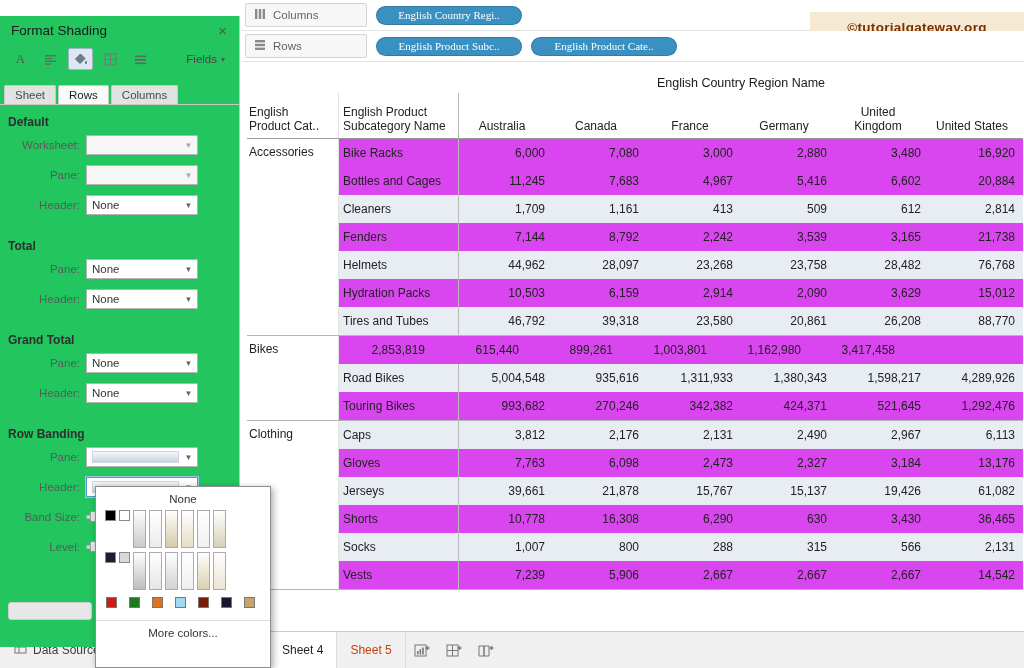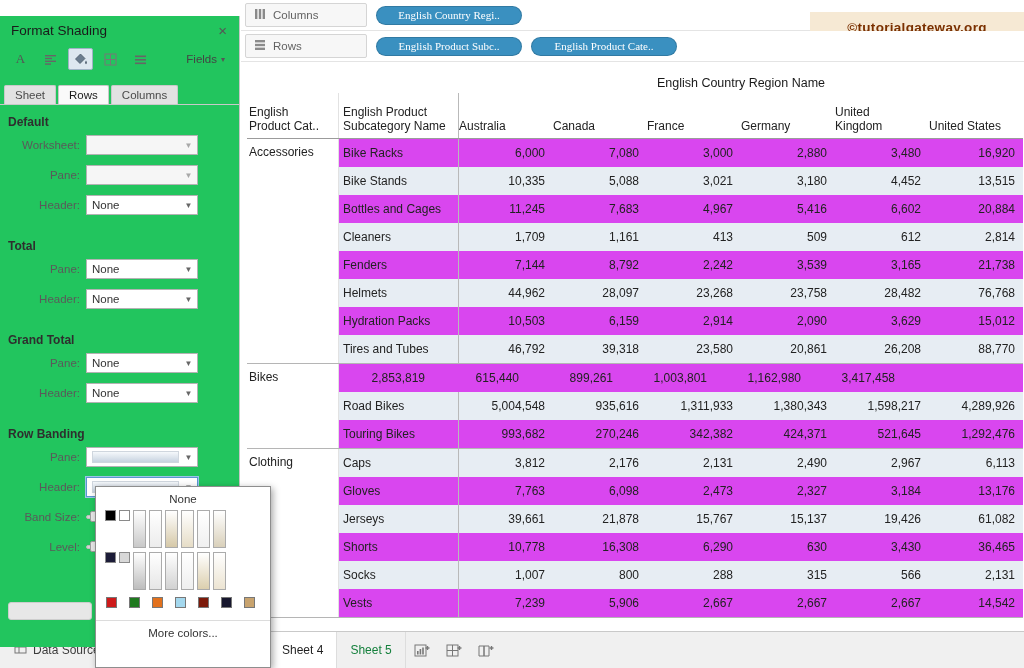--- a/index.html
+++ b/index.html
@@ -26,21 +26,21 @@
                font-size:13.5px; font-weight:bold; letter-spacing:.3px; }
 
   
   .table-area { position:absolute; left:0; top:63px; width:783px; height:568px; background:#fff; }
   .tbl { position:absolute; left:6px; top:8px; width:776px; color:#222; }
   .span-header { margin-left:212px; width:564px; text-align:center; font-size:12.5px;
                  padding:5px 0 3px; color:#1a1a1a; }
   .hdr-row { display:flex; align-items:flex-end; height:46px; border-bottom:1px solid #9b9b9b; }
   .hdr-cat { width:92px; font-size:12px; padding:0 4px 5px 2px; border-right:1px solid #e2e2e2; align-self:stretch; display:flex; align-items:flex-end; }
   .hdr-sub { width:120px; font-size:12px; padding:0 4px 5px 4px; border-right:1px solid #b9b9b9; align-self:stretch; display:flex; align-items:flex-end; }
-  .hdr-col { width:94px; font-size:12px; text-align:left; padding:0 8px 5px 0; }
+  .hdr-col { width:94px; font-size:12px; text-align:center; padding:0 8px 5px 0; }
   .tbl-group { display:flex; border-bottom:1px solid #b5b5b5; }
   .cat-cell { width:92px; font-size:12px; padding:6px 4px 0 2px; border-right:1px solid #e2e2e2; background:#fff; flex:none; }
   .group-rows { display:flex; flex-direction:column; flex:1; }
   .tbl-row { display:flex; height:28px; align-items:center; background:#d946ef; }
   .tbl-row.banded { background:var(--banding,#e7edf3); }
   .sub-cell { width:120px; font-size:12px; padding-left:4px; border-right:1px solid #b9b9b9;
               height:100%; display:flex; align-items:center; flex:none; }
   .val-cell { width:94px; font-size:12px; text-align:right; padding-right:8px; flex:none; }
 
   
@@ -92,21 +92,21 @@
   .sw-solid { width:11px; height:11px; border:1px solid #777; flex:none; }
   .popup-more { border-top:1px solid #dcdcdc; margin-top:12px; padding:6px 0; text-align:center;
                 font-size:11.5px; color:#333; }
 
   
   .bottom-bar { position:absolute; left:0; top:631px; width:1024px; height:37px; background:#f0f0f0;
                 border-top:1px solid #c9c9c9; }
   .ds-tab { position:absolute; left:6px; top:0; height:100%; display:flex; align-items:center; gap:6px;
             font-size:12px; color:#3c3c3c; padding:0 8px; }
   .sheet-tabs { position:absolute; left:268px; top:0; height:100%; display:flex; align-items:stretch; }
-  .sheet-tab { display:flex; align-items:center; padding:0 13px; font-size:12px; color:#15803d;
+  .sheet-tab { display:flex; align-items:center; padding:0 13px; font-size:12px; color:#c2410c;
                border-right:1px solid #dddddd; }
   .sheet-tab.active { background:#fff; color:#1f1f1f; border-left:1px solid #d5d5d5; }
   .bar-icon-btn { width:32px; display:flex; align-items:center; justify-content:center; color:#666; }
 </style>
 </head>
 <body>
 
 <div class="app">
 
   <div class="main">
@@ -163,29 +163,20 @@
               <div class="group-rows">
                 <div class="tbl-row">
                   <div class="sub-cell">Bike Racks</div>
                   <div class="val-cell">6,000</div>
                   <div class="val-cell">7,080</div>
                   <div class="val-cell">3,000</div>
                   <div class="val-cell">2,880</div>
                   <div class="val-cell">3,480</div>
                   <div class="val-cell">16,920</div>
                 </div>
-                <div class="tbl-row banded">
-                  <div class="sub-cell">Bike Stands</div>
-                  <div class="val-cell">10,335</div>
-                  <div class="val-cell">5,088</div>
-                  <div class="val-cell">3,021</div>
-                  <div class="val-cell">3,180</div>
-                  <div class="val-cell">4,452</div>
-                  <div class="val-cell">13,515</div>
-                </div>
                 <div class="tbl-row">
                   <div class="sub-cell">Bottles and Cages</div>
                   <div class="val-cell">11,245</div>
                   <div class="val-cell">7,683</div>
                   <div class="val-cell">4,967</div>
                   <div class="val-cell">5,416</div>
                   <div class="val-cell">6,602</div>
                   <div class="val-cell">20,884</div>
                 </div>
                 <div class="tbl-row banded">

